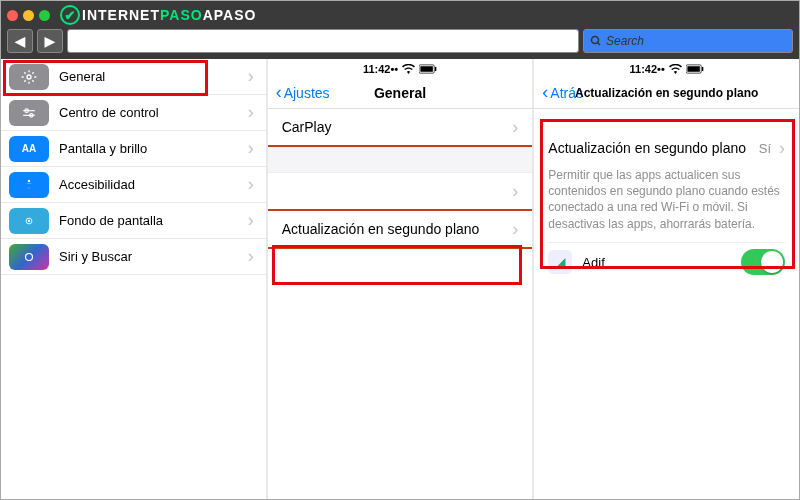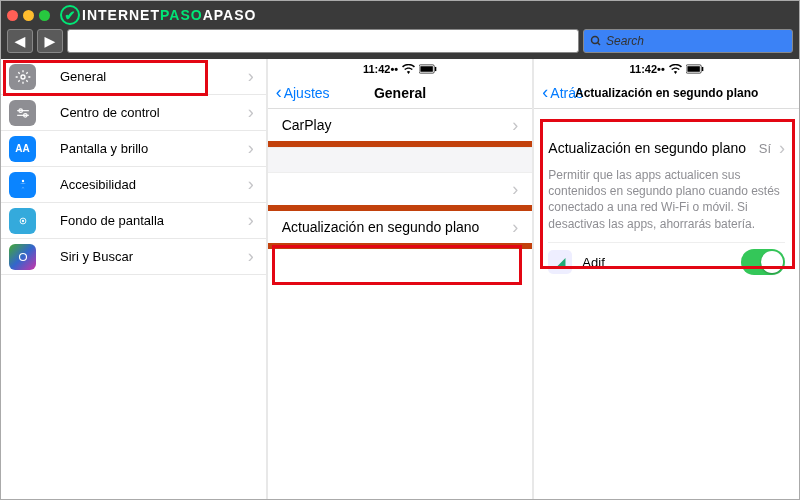--- a/index.html
+++ b/index.html
@@ -71,23 +71,23 @@
   
   .settings-list { list-style: none; }
   .settings-list li {
     display: flex; align-items: center;
     height: 36px;
     padding: 0 12px 0 8px;
     border-bottom: 1px solid #e8e8e8;
     position: relative;
   }
   .appicon {
-    width: 27px; height: 26px; border-radius: 6px;
+    width: 40px; height: 26px; border-radius: 6px;
     display: flex; align-items: center; justify-content: center;
-    margin-right: 24px; color: #fff; font-size: 14px;
+    margin-right: 10px; color: #fff; font-size: 14px;
   }
   .chev-right { color: #c5c5c8; font-size: 18px; margin-left: auto; }
   .redbox-1 {
     position: absolute;
     left: 2px; right: 58px; top: 1px; height: 36px;
     border: 3px solid #e30613;
     pointer-events: none;
   }
 
   
@@ -99,21 +99,21 @@
   .ios-nav {
     height: 32px; display:flex; align-items:center;
     padding: 0 8px; border-bottom: 1px solid #ddd;
     position: relative;
   }
   .ios-back { color: #007aff; font-size: 14px; display:flex; align-items:center;}
   .ios-title { position:absolute; left:0; right:0; text-align:center; font-weight:600; font-size:14px; pointer-events:none;}
   .ios-title.small { font-size: 12px; }
   .ios-row {
     display:flex; align-items:center; height:38px;
-    padding: 0 14px; border-bottom: 6px solid #c2410c;
+    padding: 0 14px; border-bottom: 2px solid #c2410c;
     font-size: 14px;
     justify-content: space-between;
   }
   .ios-row .chev-right { margin-left:auto; }
   .gap { height: 26px; background: #f5f5f7; border-top:1px solid #eee; border-bottom:1px solid #eee; }
   .redbox-2 {
     position: absolute;
     left: 4px; right: 10px;
     top: 186px; height: 40px;
     border: 3px solid #e30613;

